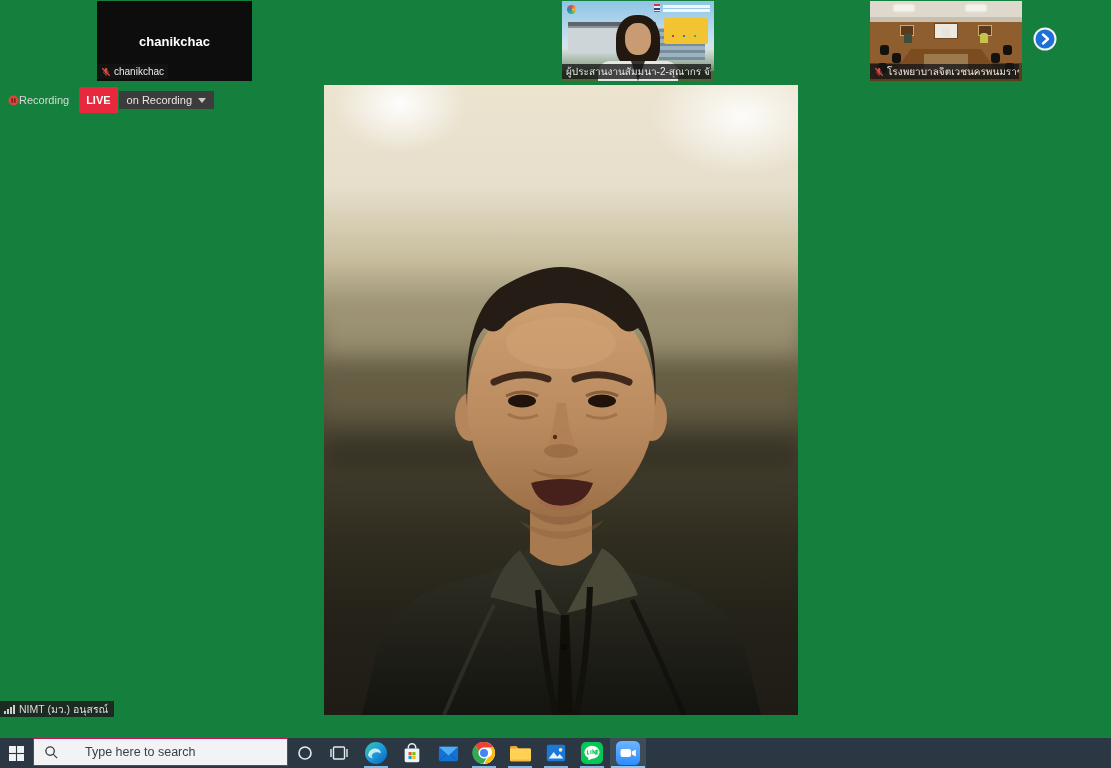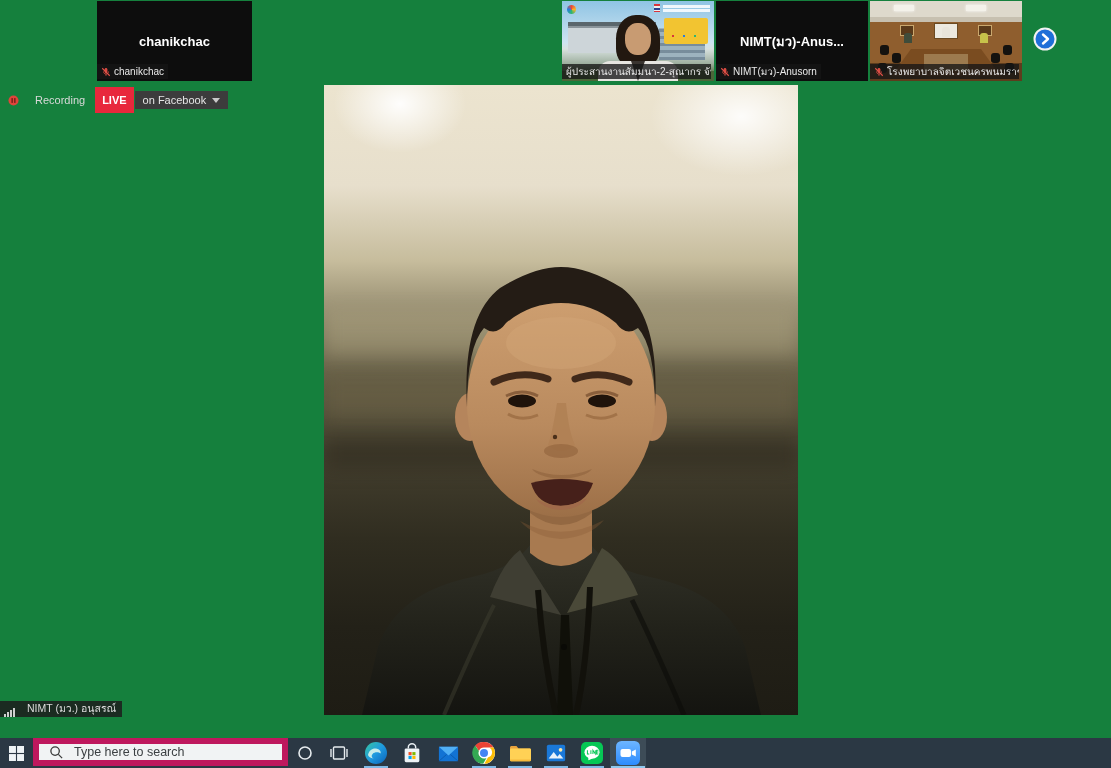--- a/index.html
+++ b/index.html
@@ -66,46 +66,46 @@
   .room-table{position:absolute;left:14%;bottom:6%;width:72%;height:34%;background:#7a4c20;clip-path:polygon(18% 0,82% 0,100% 100%,0 100%);}
   .room-table::after{content:"";position:absolute;left:30%;top:20%;width:40%;height:60%;background:#9c7a4e;}
   .chair{position:absolute;width:9px;height:10px;background:#14120f;border-radius:3px;}
   .room-person{position:absolute;width:8px;height:10px;border-radius:3px 3px 0 0;}
 
   
   #nextBtn{position:absolute;left:1033px;top:27px;width:24px;height:24px;cursor:pointer;background:none;border:none;padding:0;}
 
   
   #statusRow{position:absolute;left:8px;top:91px;height:18px;display:flex;align-items:center;}
-  #recWrap{display:flex;align-items:center;gap:16px;margin-right:10px;}
+  #recWrap{display:flex;align-items:center;gap:0;margin-right:10px;}
   #recText{color:#d9d9d9;font-size:11px;}
   #liveBadge{background:#e8283c;color:#fff;font-weight:bold;font-size:11px;padding:6px 7px;height:14px;line-height:14px;}
   #liveDest{background:#3c3c3c;color:#e6e6e6;font-size:11px;padding:2px 8px;height:14px;line-height:14px;display:flex;align-items:center;gap:6px;margin-left:1px;cursor:pointer;}
 
   
   #mainVideo{position:absolute;left:324px;top:85px;width:474px;height:630px;overflow:hidden;
     background:
       radial-gradient(95px 70px at 16% 3%, rgba(255,255,255,.95), rgba(255,255,255,0) 70%),
       radial-gradient(130px 85px at 88% 5%, rgba(255,255,255,.9), rgba(255,255,255,0) 70%),
       linear-gradient(180deg,#ece4cf 0%,#e7dfcc 16%,#c6bc9c 28%,#8a8165 38%,#5e573f 48%,#45402f 58%,#302d20 72%,#232118 86%,#1e1c14 100%);}
   .blur-band{position:absolute;left:0;width:100%;filter:blur(9px);}
   #band1{top:36%;height:7%;background:rgba(205,195,155,.28);}
   #band2{top:47%;height:6%;background:rgba(120,110,80,.35);}
   #band3{top:56%;height:5%;background:rgba(40,36,24,.4);}
   #personSvg{position:absolute;left:0;bottom:0;}
 
   
-  #speakerLabel{position:absolute;left:0;top:701px;height:16px;display:flex;align-items:flex-end;gap:12px;
+  #speakerLabel{position:absolute;left:0;top:701px;height:16px;display:flex;align-items:center;gap:4px;
                 background:rgba(28,28,28,.85);color:#dcdcdc;font-size:10.5px;padding:0 6px 0 4px;}
 
   
   #taskbar{position:absolute;left:0;top:738px;width:1111px;height:30px;background:#2b3844;}
   #startBtn{position:absolute;left:0;top:0;width:33px;height:30px;display:flex;align-items:center;justify-content:center;background:none;border:none;cursor:pointer;}
-  #searchBox{position:absolute;left:33px;top:0;width:255px;height:28px;background:#f1f3f4;border:6px solid #be185d;
-             display:flex;align-items:center;gap:8px;padding:0 0 0 10px;box-sizing:border-box;}
+  #searchBox{position:absolute;left:33px;top:0;width:255px;height:28px;background:#f1f3f4;border:1px solid #be185d;
+             display:flex;align-items:center;gap:8px;padding:0 0 0 10px;box-sizing:border-box;justify-content:space-between;}
   #searchBox input{border:none;background:transparent;outline:none;font-size:12.5px;color:#202124;width:200px;
                    font-family:"Liberation Sans","DejaVu Sans",sans-serif;}
   #searchBox input::placeholder{color:#3c4043;opacity:1;}
   .tb-btn{position:absolute;top:0;width:34px;height:30px;display:flex;align-items:center;justify-content:center;background:none;border:none;cursor:pointer;}
   #cortanaBtn{left:288px;}
   #taskViewBtn{left:322px;}
   .app-cell{position:absolute;top:0;width:36px;height:30px;display:flex;align-items:center;justify-content:center;background:none;border:none;cursor:pointer;}
   .app-cell.running::after{content:"";position:absolute;left:6px;right:6px;bottom:0;height:2px;background:#7fb9e6;}
   .app-cell.active{background:#3d4c57;}
   .app-cell.active::after{left:1px;right:1px;background:#8ec8ee;}
@@ -145,32 +145,20 @@
       </div>
     <div class="train-badge"></div>
     <div class="p-hair"></div>
     <div class="p-face"></div>
     <div class="p-body-white"></div>
     <div class="thumb-label">
       <span>ผู้ประสานงานสัมมนา-2-สุณากร จันทร์...</span>
     </div>
   </div>
 
-  <div class="thumb" id="t5">
-    <div class="center-name">NIMT(มว)-Anus...</div>
-    <div class="thumb-label">
-      <svg width="10" height="10" viewBox="0 0 12 12">
-          <path d="M6 1.2c-1 0-1.7.8-1.7 1.8v2.4c0 1 .7 1.8 1.7 1.8s1.7-.8 1.7-1.8V3c0-1-.7-1.8-1.7-1.8z" fill="#d84a41"></path>
-          <path d="M3 5.4c0 1.8 1.3 3 3 3s3-1.2 3-3" stroke="#d84a41" stroke-width="1" fill="none"></path>
-          <path d="M6 8.4v2.2" stroke="#d84a41" stroke-width="1"></path>
-          <path d="M1.5 1.5 10.5 10.5" stroke="#e05048" stroke-width="1.3"></path>
-        </svg>
-      <span>NIMT(มว)-Anusorn</span>
-    </div>
-  </div>
 
   <div class="thumb" id="t6">
     <div class="room-bg"></div>
     <div class="room-light" style="left:24px"></div>
     <div class="room-light" style="left:96px"></div>
     <div class="room-frame" style="left:30px"></div>
     <div class="room-frame" style="right:30px"></div>
     <div class="room-screen"></div>
     <div class="room-table"></div>
     <div class="chair" style="left:10px;bottom:26px"></div>
@@ -204,21 +192,21 @@
     <div id="recWrap">
       <svg width="11" height="11" viewBox="0 0 12 12">
           <circle cx="6" cy="6" r="5.5" fill="#e0443a"></circle>
           <rect x="3.7" y="3.4" width="1.7" height="5.2" fill="#7a211b"></rect>
           <rect x="6.6" y="3.4" width="1.7" height="5.2" fill="#7a211b"></rect>
         </svg>
       <span id="recText">Recording</span>
     </div>
     <span id="liveBadge">LIVE</span>
     <span id="liveDest">
-      <span>on Facebook</span>
+      <span>on Recording</span>
       <svg width="8" height="6" viewBox="0 0 8 6">
           <path d="M0 1h8L4 6z" fill="#c9c9c9"></path>
         </svg>
     </span>
   </div>
 
   <div id="mainVideo">
     <div class="blur-band" id="band1"></div>
     <div class="blur-band" id="band2"></div>
     <div class="blur-band" id="band3"></div>

